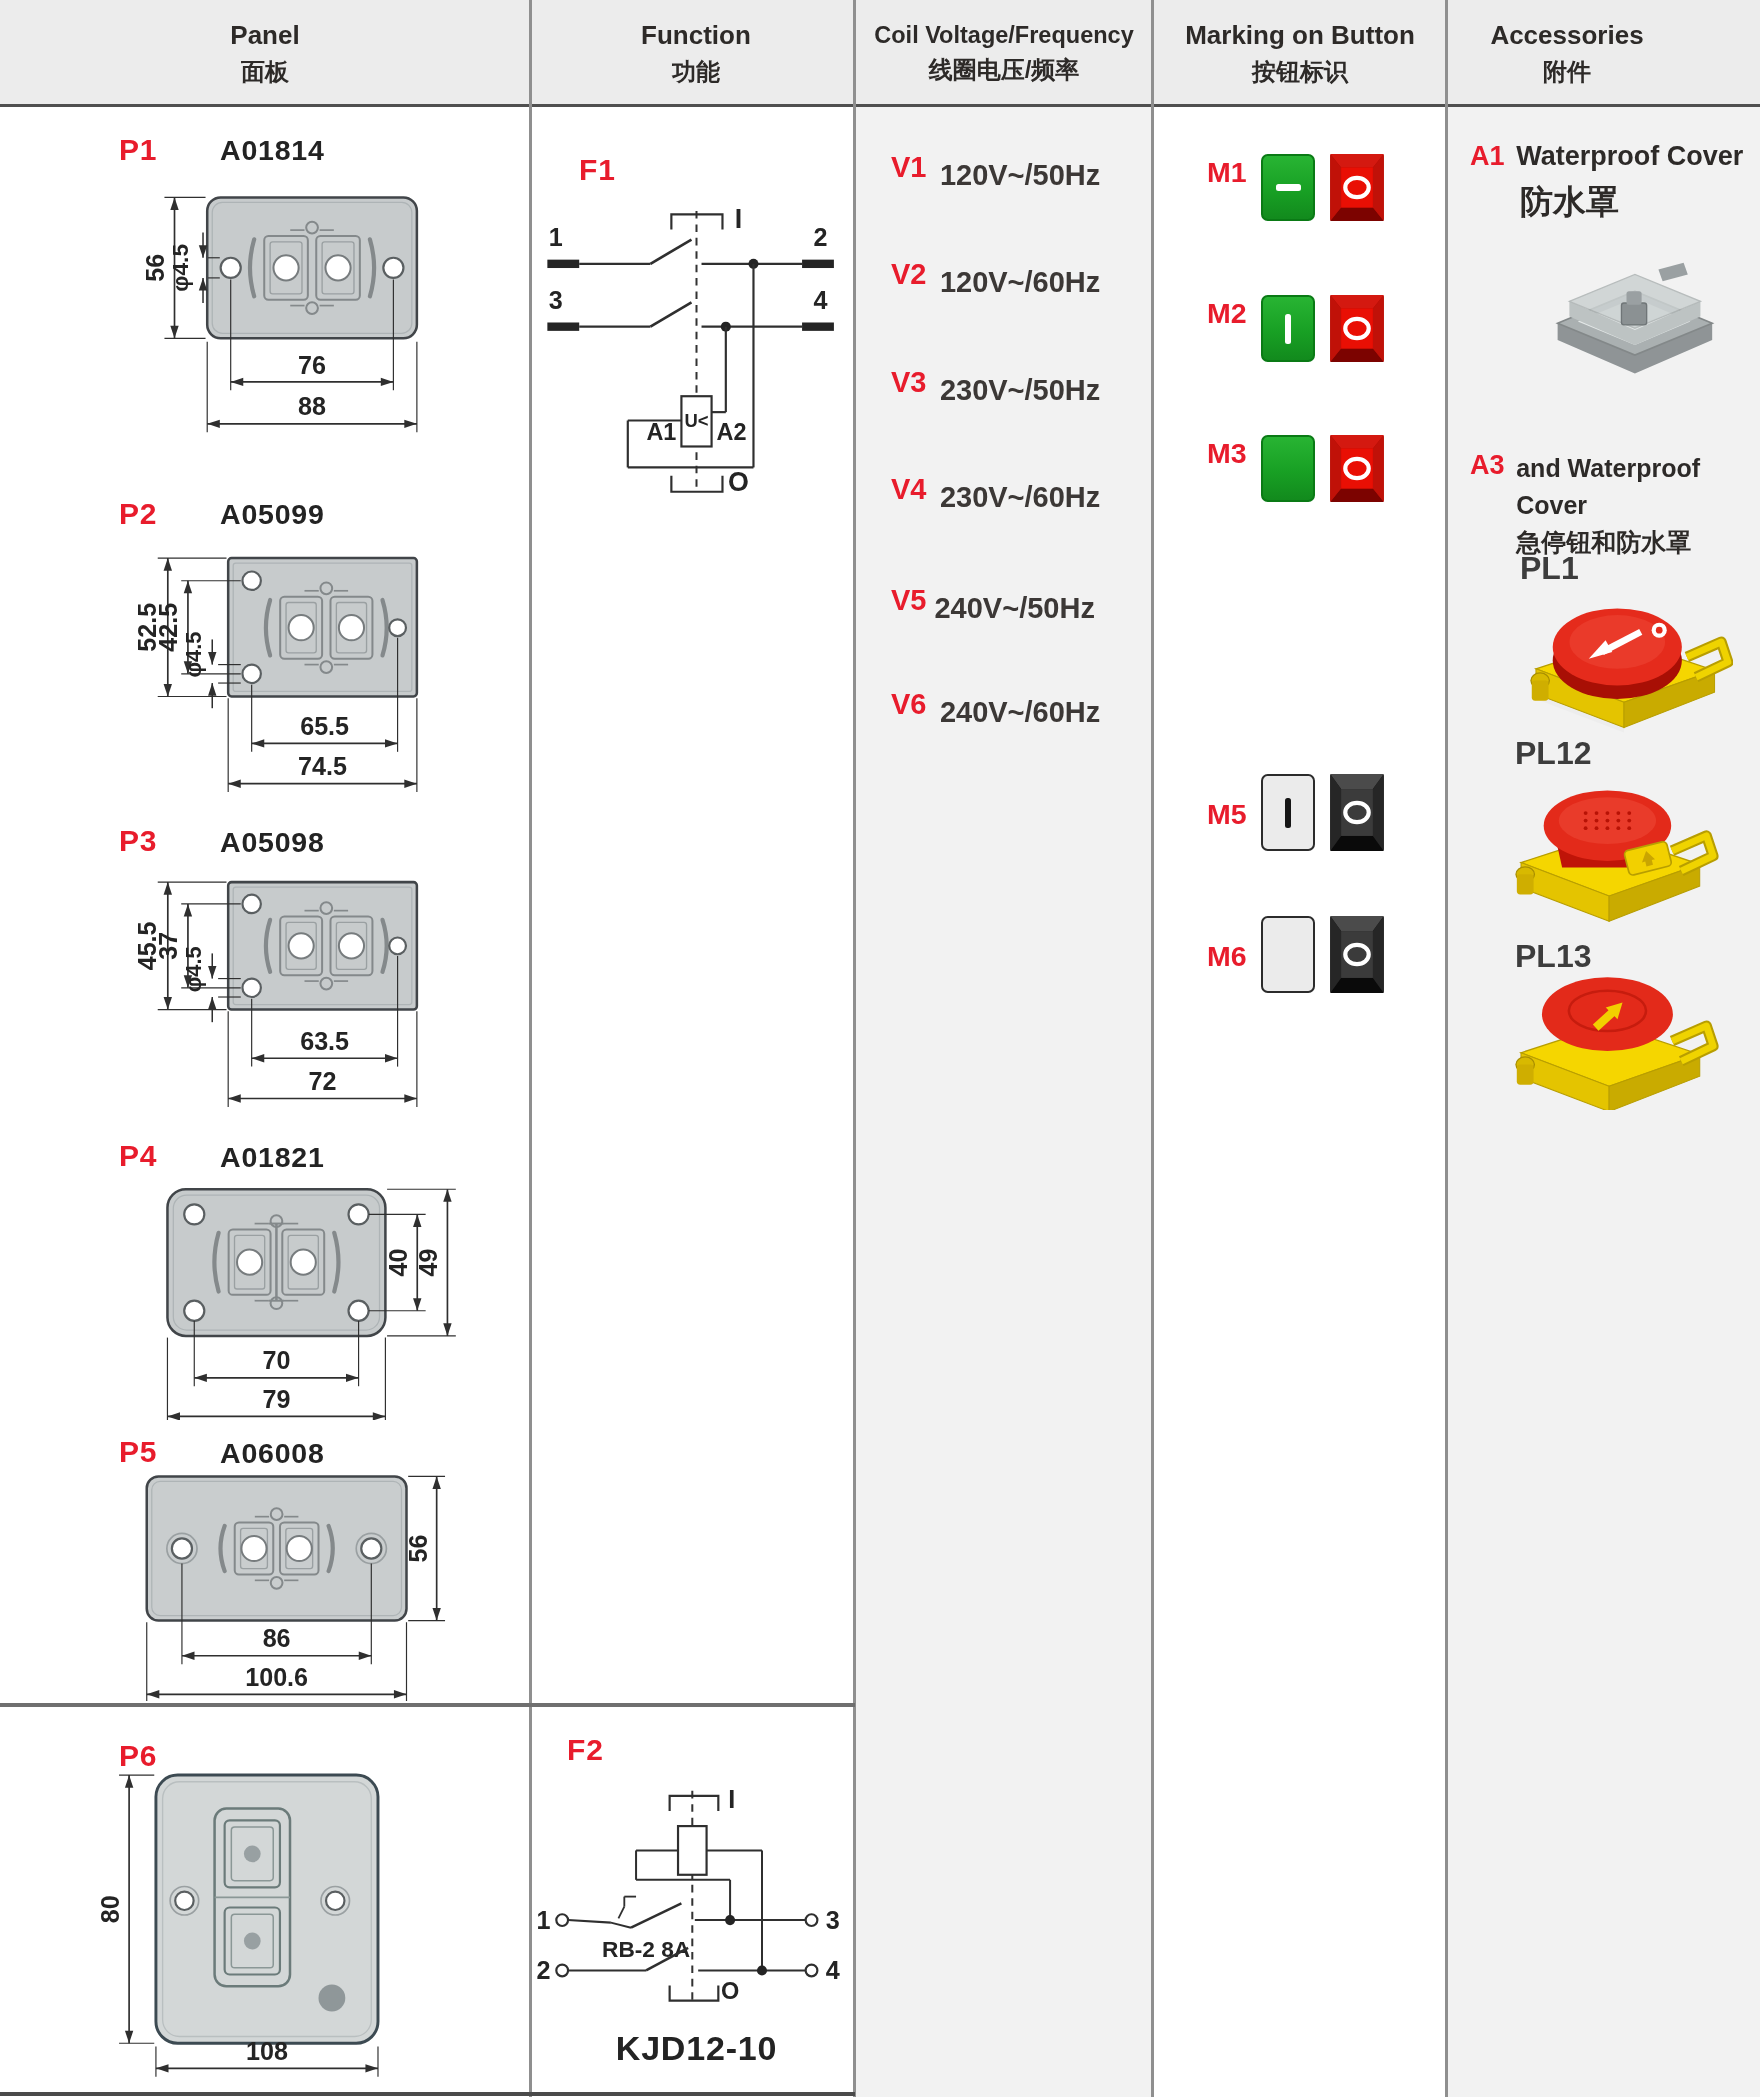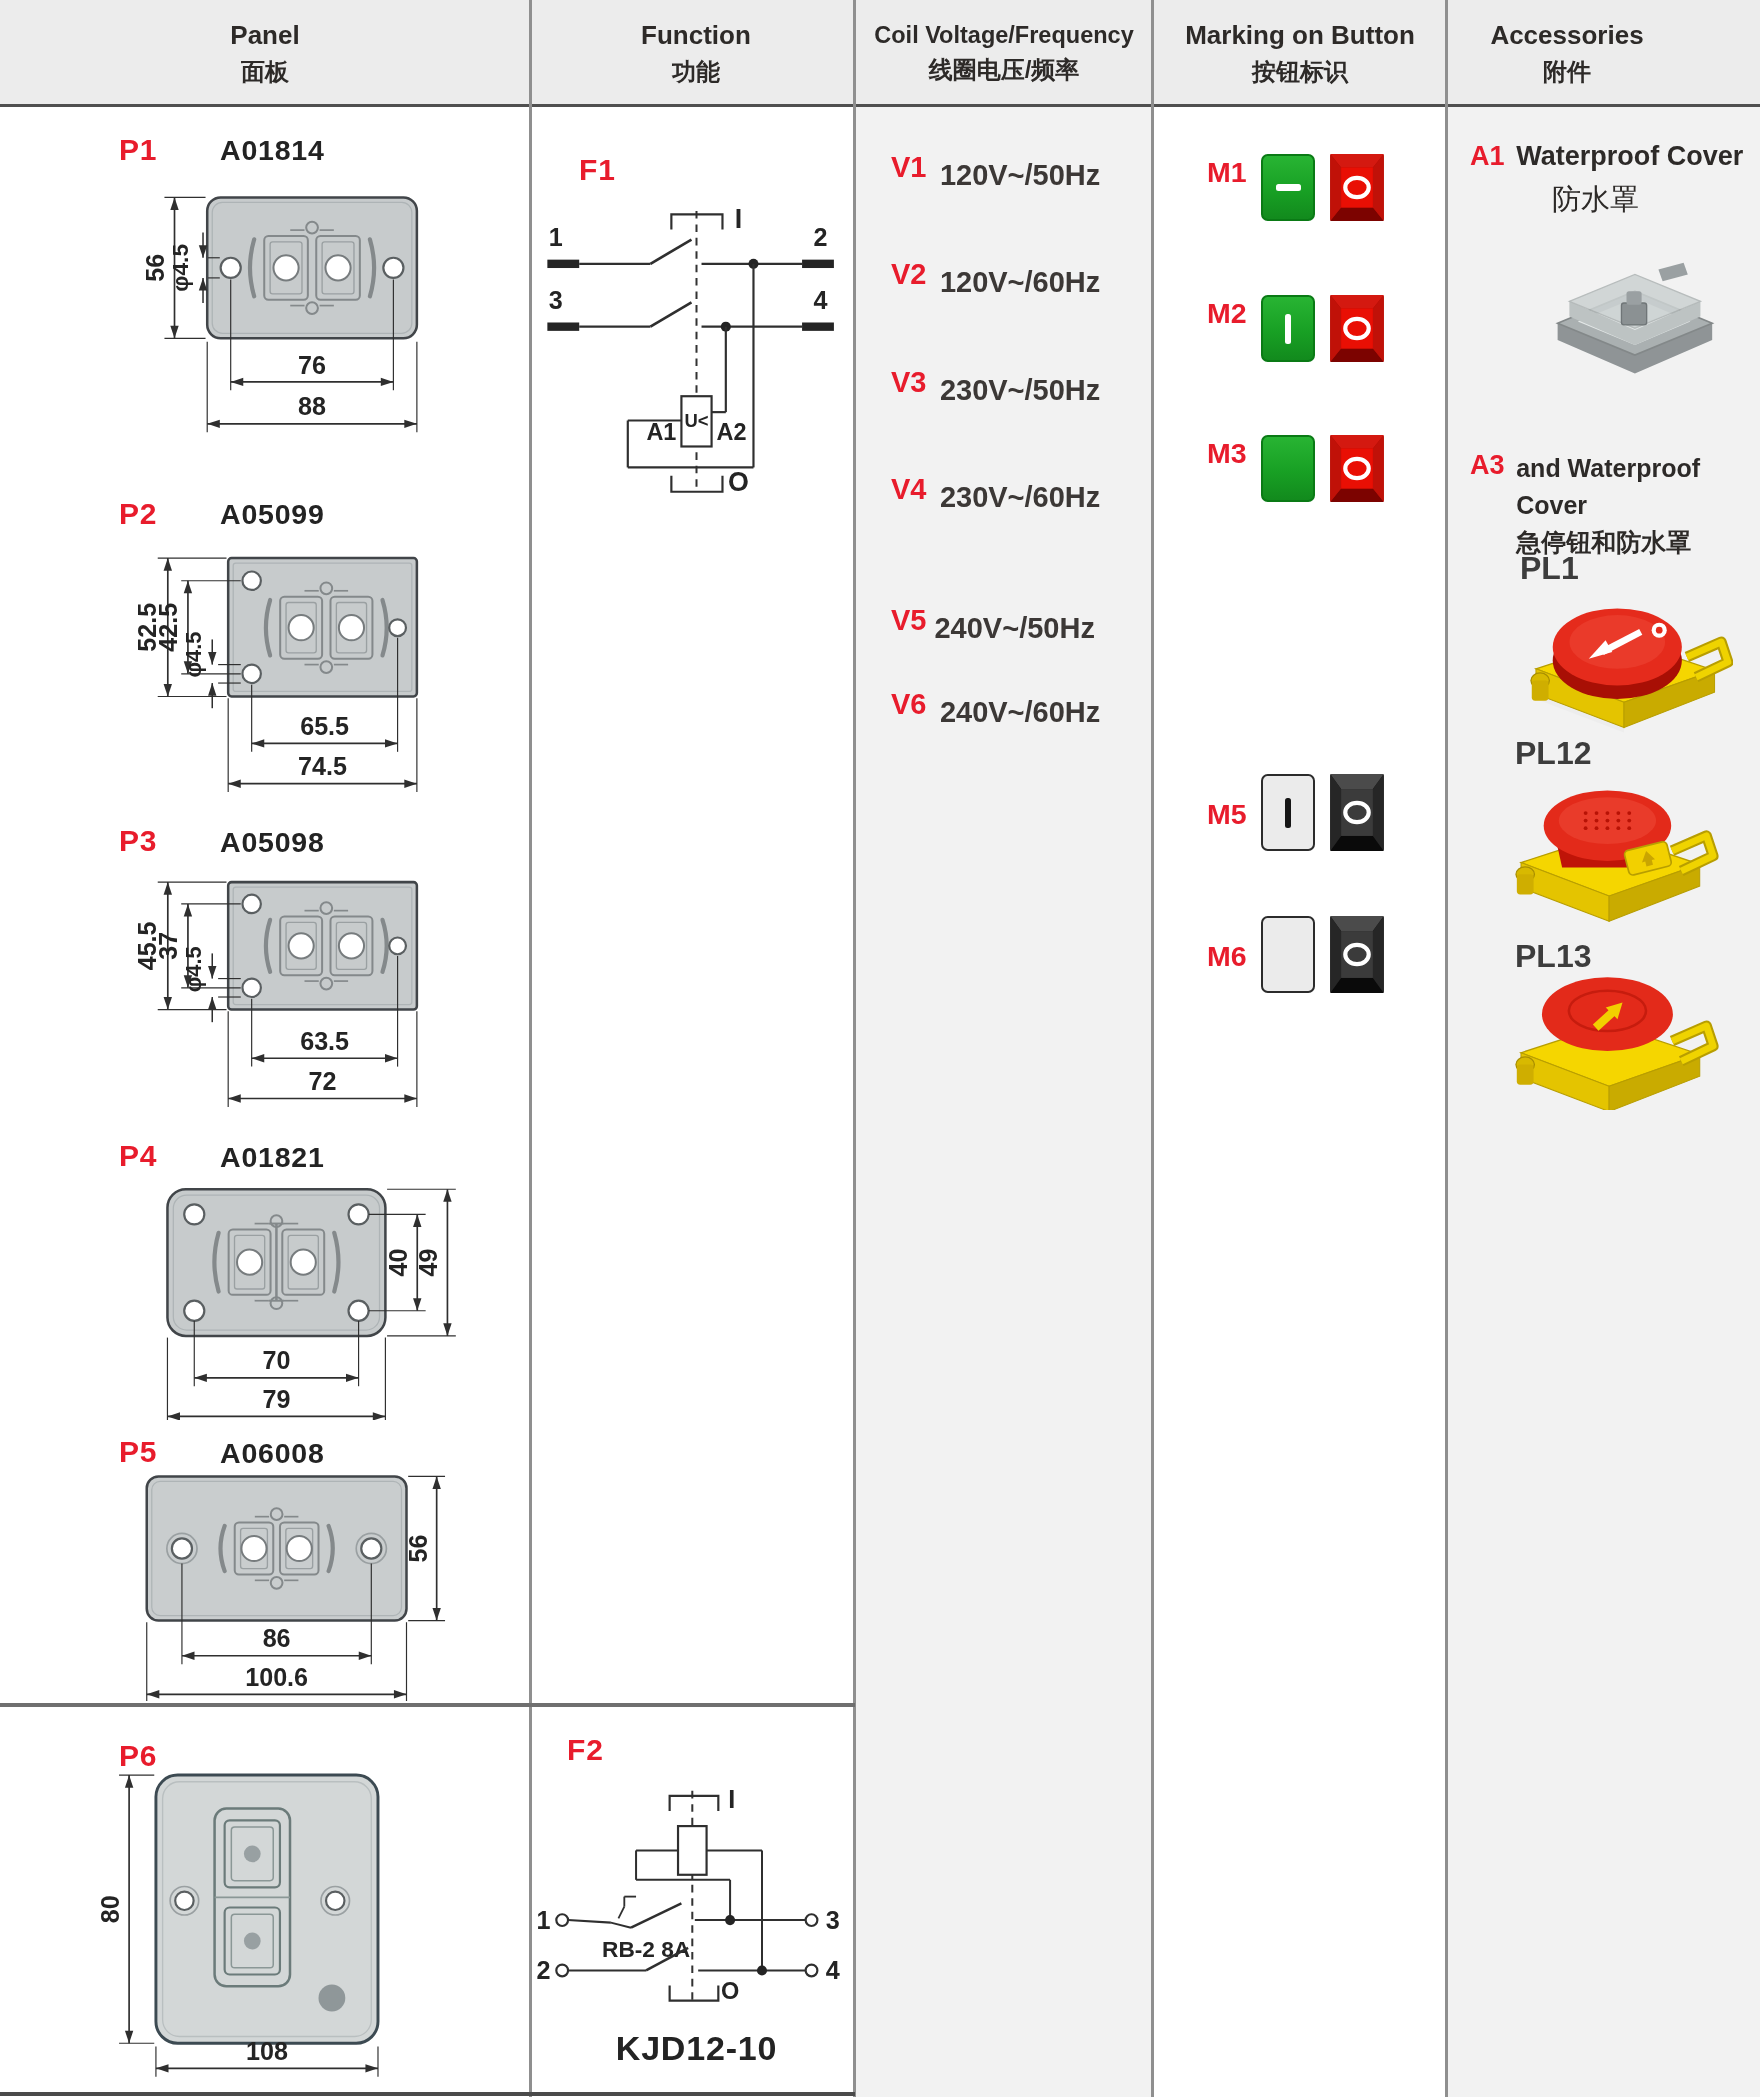--- a/index.html
+++ b/index.html
@@ -34,21 +34,21 @@
   .bevel{position:absolute;left:123px;top:0;width:54px;}
   .r1 .bevel{height:67px;}
   .r2 .bevel{height:77px;}
   .msym{display:block;}
   .sym-dash{width:25px;height:6.7px;border-radius:2.5px;}
   .sym-bar{width:6.7px;height:30px;border-radius:2.5px;}
   .green .sym-dash,.green .sym-bar{background:#ffffff;}
   .whiteb .sym-dash,.whiteb .sym-bar{background:#161616;}
   .acc-head{position:absolute;display:flex;gap:11.7px;font-weight:bold;font-size:27px;color:#2d2a28;}
   .aid{color:#e81c2c;}
-  .acc-sub{position:absolute;font-size:29px;font-weight:normal;color:#2d2a28;margin-left:32px;}
+  .acc-sub{position:absolute;font-size:33px;font-weight:bold;color:#2d2a28;}
   .acc-lines{display:flex;flex-direction:column;line-height:37px;font-size:25px;}
   .pl{position:absolute;font-size:32px;font-weight:bold;color:#3d3d3d;}
   .model{position:absolute;left:537px;top:2029px;width:319px;text-align:center;
          font-size:34px;font-weight:bold;color:#232323;letter-spacing:0.8px;}
 </style>
 </head>
 <body>
 
 <div class="sheet">
 
@@ -451,21 +451,21 @@
     <span class="vval">120V~/60Hz</span>
   </div>
   <div class="vrow" style="top:366px;">
     <span class="vid">V3</span>
     <span class="vval">230V~/50Hz</span>
   </div>
   <div class="vrow" style="top:473px;">
     <span class="vid">V4</span>
     <span class="vval">230V~/60Hz</span>
   </div>
-  <div class="vrow" style="top:604px;gap:8px;">
+  <div class="vrow" style="top:584px;gap:8px;">
     <span class="vid">V5</span>
     <span class="vval">240V~/50Hz</span>
   </div>
   <div class="vrow" style="top:688px;">
     <span class="vid">V6</span>
     <span class="vval">240V~/60Hz</span>
   </div>
 
   <div class="mrow r1" style="top:154px;">
     <span class="mlabel">M1</span>

